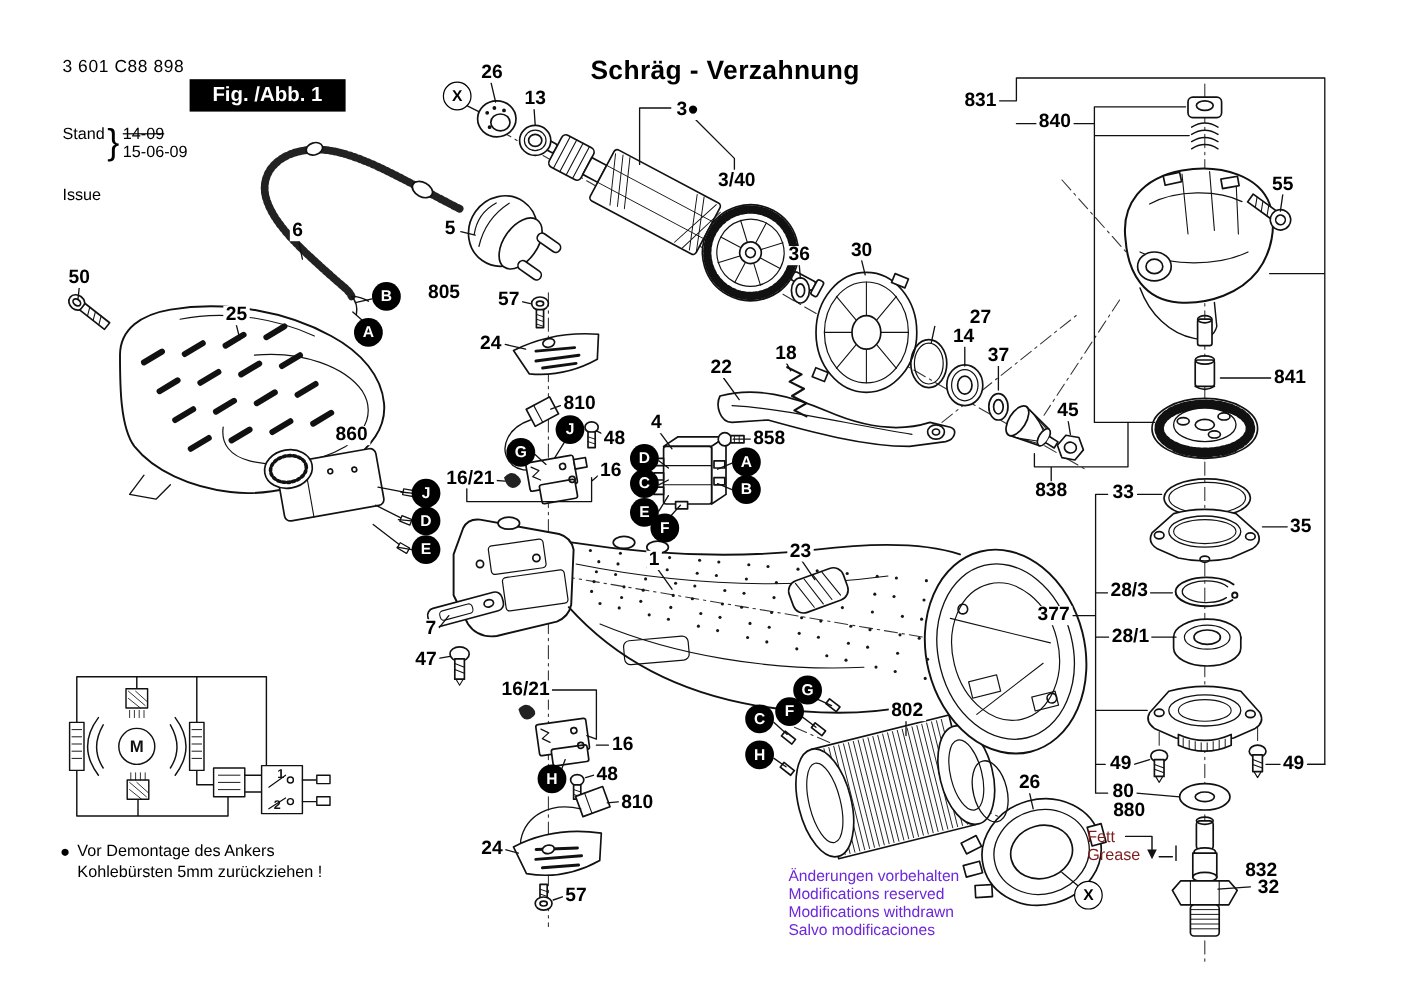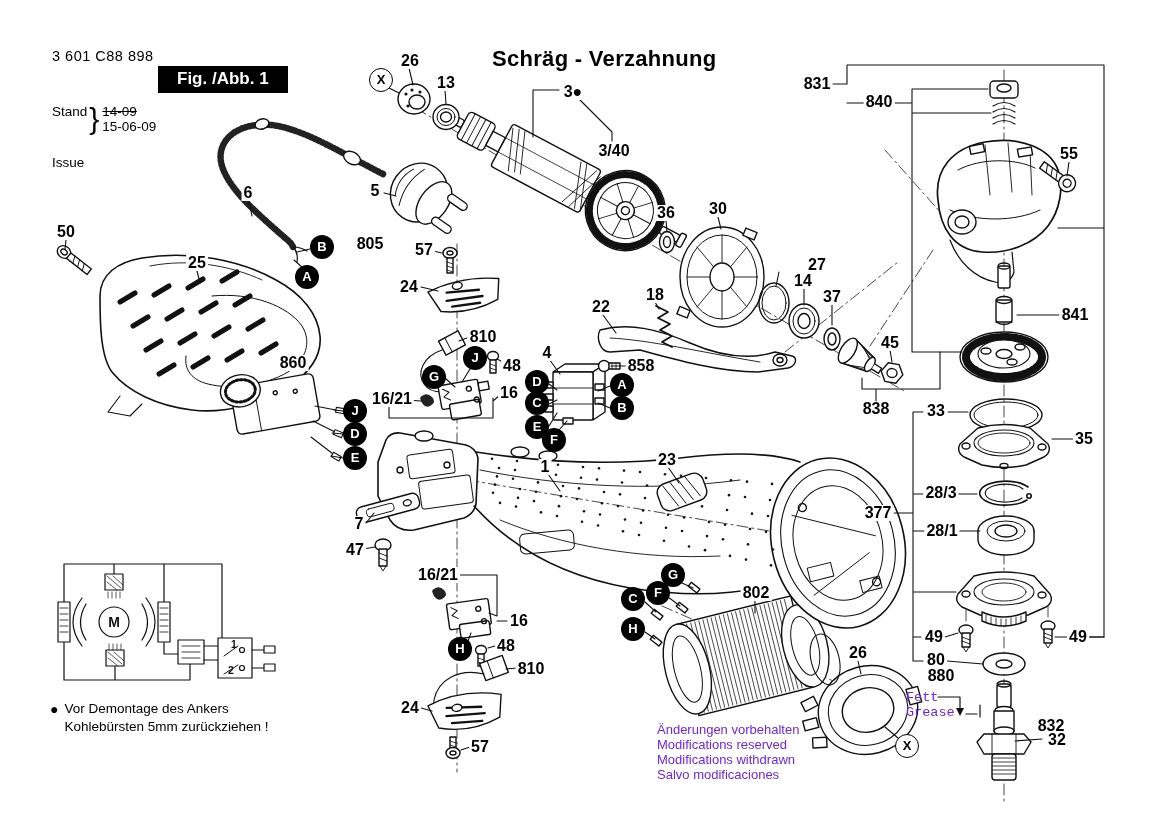--- a/index.html
+++ b/index.html
@@ -18,21 +18,21 @@
   .part-no{font-size:14.5px;letter-spacing:0.5px;margin-bottom:4px;}
   .stand-row{display:flex;align-items:center;font-size:13.5px;}
   .stand-labels div{line-height:15px;margin-top:36px;}
   .brace{font-size:30px;font-weight:300;margin:0 3px 0 2px;}
   .dates div{line-height:15px;}
   .date-old{text-decoration:line-through;}
   .fig-box{position:absolute;left:158px;top:66px;background:#000;color:#fff;font-weight:bold;
     font-size:17px;padding:3px 19px 4px;}
   .main-title{position:absolute;left:492px;top:46px;font-weight:bold;font-size:22px;
     letter-spacing:0.3px;color:#000;}
-  .grease-block{position:absolute;left:906px;top:690px;font-size:13.5px;line-height:15px;color:#6d28d9;font-family:Liberation Mono, monospace;}
+  .grease-block{position:absolute;left:906px;top:690px;font-size:13.5px;line-height:15px;color:#7f1d1d;}
   .mods-block{position:absolute;left:657px;top:722px;font-size:13px;line-height:15px;color:#6d28d9;}
   .footer-note{position:absolute;left:50px;top:700px;font-size:13.5px;line-height:18px;color:#000;}
   .footer-de{display:flex;}
   .bullet{margin-right:6px;font-size:14px;}
   .footer-en{margin-left:20px;margin-top:4px;}
 </style>
 </head>
 <body>
 
 <div id="stage">

